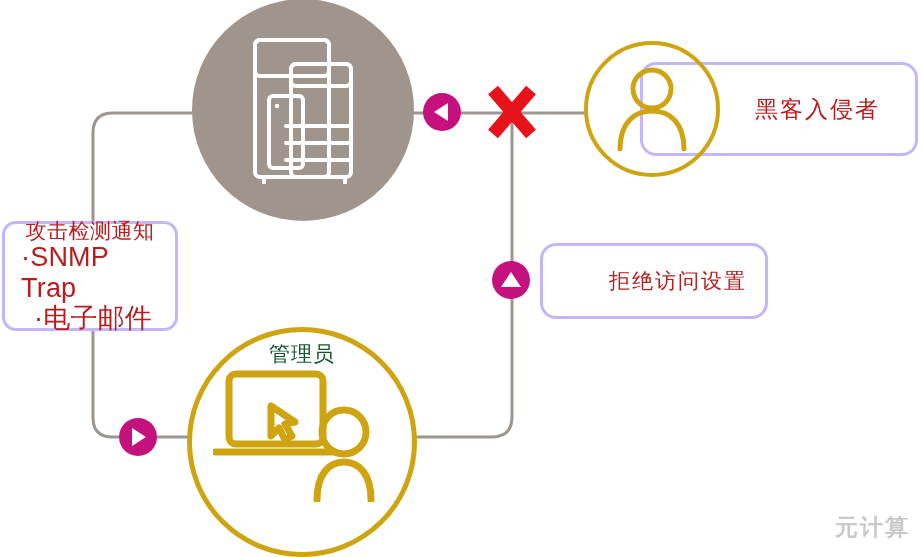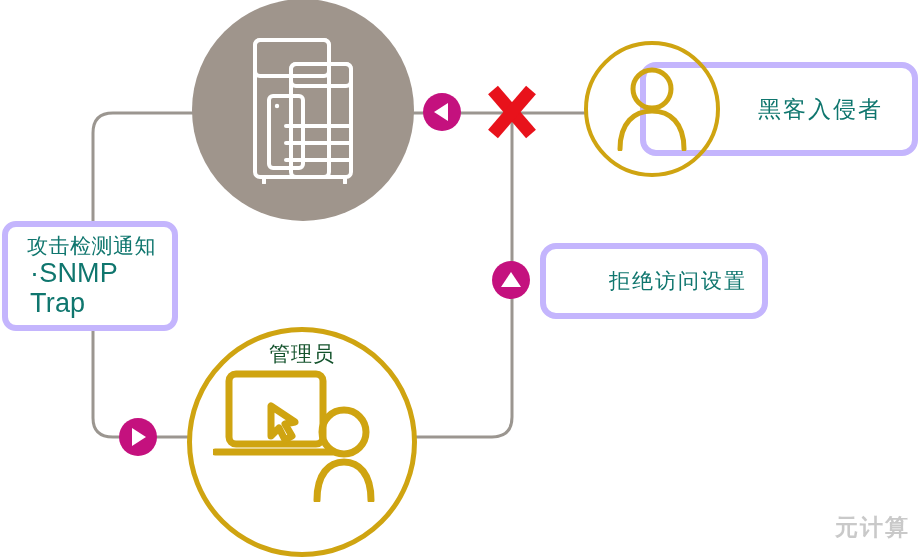--- a/index.html
+++ b/index.html
@@ -88,26 +88,26 @@
     text-align: center;
     font-size: 21px;
     color: #14532d;
     letter-spacing: 1px;
   }
 
   
   .label-box {
     position: absolute;
     box-sizing: border-box;
-    border: 6px solid #c4b5fd;
+    border: 3px solid #c4b5fd;
     border-radius: 16px;
     background: #ffffff;
     display: flex;
     align-items: center;
-    color: #0f766e;
+    color: #b91c1c;
   }
   .hacker-label {
     left: 640px;
     top: 62px;
     width: 278px;
     height: 94px;
     padding-left: 112px;
     font-size: 23px;
     letter-spacing: 2px;
     z-index: 2;
@@ -122,23 +122,23 @@
     letter-spacing: 2px;
     padding-left: 48px;
   }
   .notify-box {
     left: 2px;
     top: 221px;
     width: 176px;
     height: 110px;
     border-radius: 14px;
     flex-direction: column;
-    align-items: flex-end;
+    align-items: center;
     justify-content: center;
-    padding: 0 16px;
+    padding: 0 10px;
     line-height: 1.12;
   }
   .notify-title {
     font-size: 21px;
     letter-spacing: 0.5px;
   }
   .notify-item {
     font-size: 27px;
     letter-spacing: 0.2px;
     padding-left: 6px;
@@ -251,20 +251,21 @@
     </svg>
   </div>
 
   <div class="label-box deny-label">
     <span>拒绝访问设置</span>
   </div>
 
   <div class="label-box notify-box">
     <span class="notify-title">攻击检测通知</span>
     <span class="notify-item">·SNMP Trap</span>
+    <span class="notify-item">·电子邮件</span>
   </div>
 
   <div class="node actor-ring admin-ring"></div>
   <div class="admin-caption">管理员</div>
   <svg class="admin-glyph" viewBox="0 0 182 132" xmlns="http://www.w3.org/2000/svg">
     <g fill="none" stroke="#cfa411" stroke-width="7" stroke-linecap="round" stroke-linejoin="round">
       <rect x="16" y="4" width="94" height="70" rx="7"></rect>
       <line x1="2" y1="82" x2="120" y2="82"></line>
       <path d="M 58 36 L 58 66 L 66 58 L 72 70 L 79 66 L 72 54 L 82 52 Z"></path>
       <circle cx="131" cy="62" r="22"></circle>

